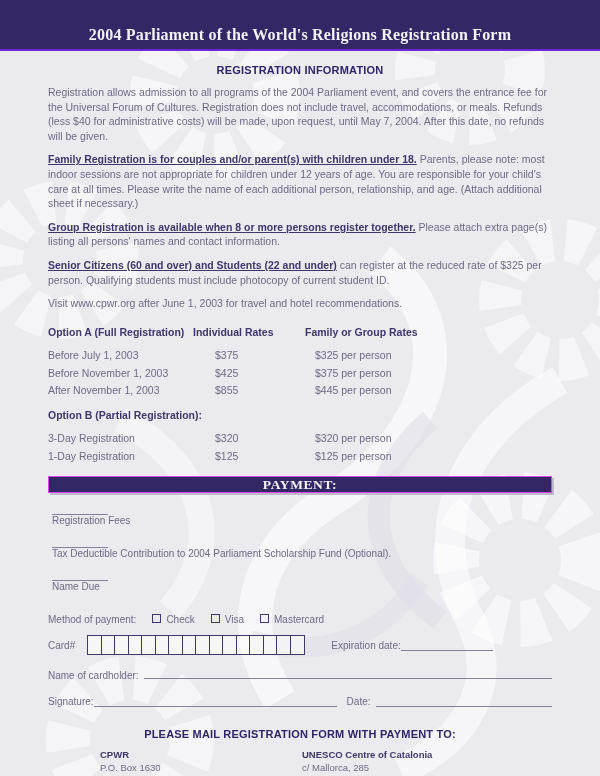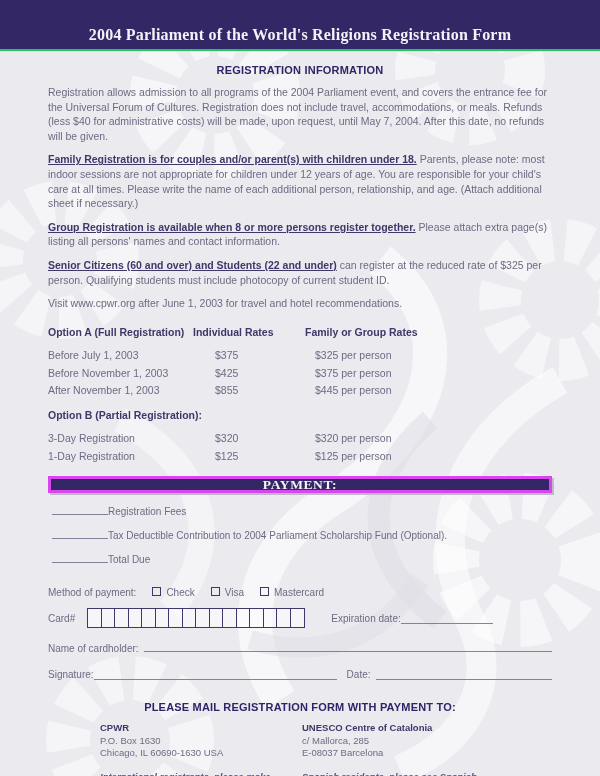--- a/index.html
+++ b/index.html
@@ -12,21 +12,21 @@
     overflow:hidden;
     font-family:"Liberation Sans", sans-serif;
     color:#6e6a83;
   }
   .watermark { position:absolute; inset:0; z-index:0; }
   .content { position:relative; z-index:1; }
 
   
   .top-bar {
     height:51px; background:#342765;
-    border-bottom:2px solid #22c55e;
+    border-bottom:2px solid #6d28d9;
     display:flex; align-items:flex-end; justify-content:center;
     padding-bottom:5px;
   }
   .top-bar .title {
     font-family:"Liberation Serif", serif;
     font-weight:bold; font-size:16px; color:#f4f2f7; letter-spacing:.2px;
   }
 
   .body-wrap { padding:0 48px; }
 
@@ -42,30 +42,30 @@
   .rates-row { display:grid; grid-template-columns:145px 112px 1fr; line-height:17.5px; }
   .rates-header { font-weight:bold; color:#3e3769; }
   .rates-gap { height:6px; }
   .rates-row .ind { padding-left:22px; }
   .rates-row .fam { padding-left:10px; }
   .option-b { font-weight:bold; color:#3e3769; margin-top:7px; line-height:17.5px; }
 
   
   .payment-bar {
     margin-top:11px; height:17px; background:#342765;
-    border:3px solid #d946ef;
+    border:1px solid #d946ef;
     box-shadow:2px 2px 0 #bdbbca;
     display:flex; align-items:center; justify-content:center;
   }
   .payment-bar .label {
     font-family:"Liberation Serif", serif; font-weight:bold;
     font-size:13.5px; color:#f4f2f7; letter-spacing:.6px;
   }
 
-  .pay-line { margin-top:12px; font-size:10px; display:flex; align-items:baseline; }
+  .pay-line { margin-top:12px; font-size:10px; display:flex; align-items:baseline;flex-direction:column; }
   .pay-line .blank {
     display:inline-block; width:56px; height:10px;
     border-bottom:1px solid #84819a; margin-left:4px;
   }
 
   .method-row { margin-top:22px; font-size:10px; display:flex; align-items:center; }
   .method-item { display:flex; margin-left:16px; }
   .checkbox {
     width:9px; height:9px; border:1px solid #3e3769; background:transparent;
     display:inline-block; margin-right:5px;
@@ -183,21 +183,21 @@
       <div class="pay-line">
         <span class="blank"></span>
         <span>Registration Fees</span>
       </div>
       <div class="pay-line">
         <span class="blank"></span>
         <span>Tax Deductible Contribution to 2004 Parliament Scholarship Fund (Optional).</span>
       </div>
       <div class="pay-line">
         <span class="blank"></span>
-        <span>Total Due</span>
+        <span>Name Due</span>
       </div>
 
       <div class="method-row">
         <span>Method of payment:</span>
         <span class="method-item">
           <span class="checkbox"></span>
           <span>Check</span>
         </span>
         <span class="method-item">
           <span class="checkbox"></span>

